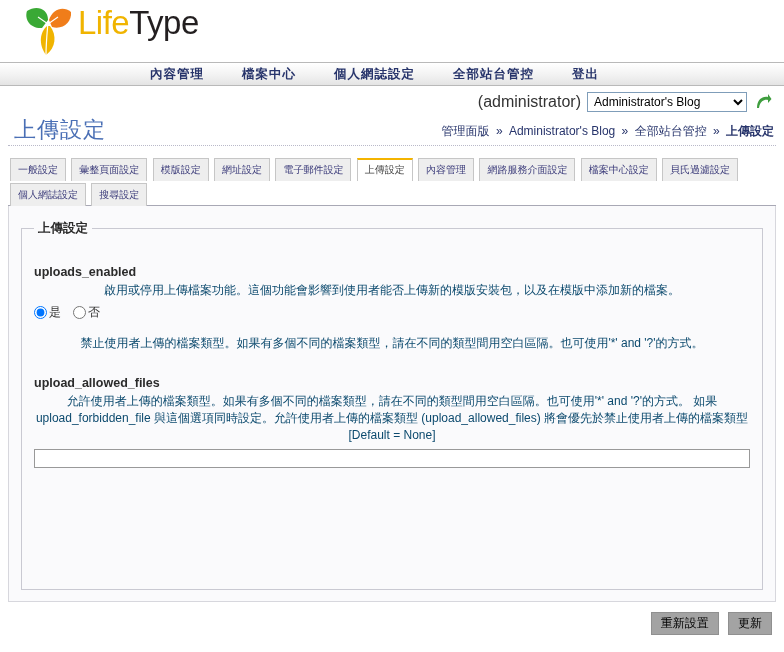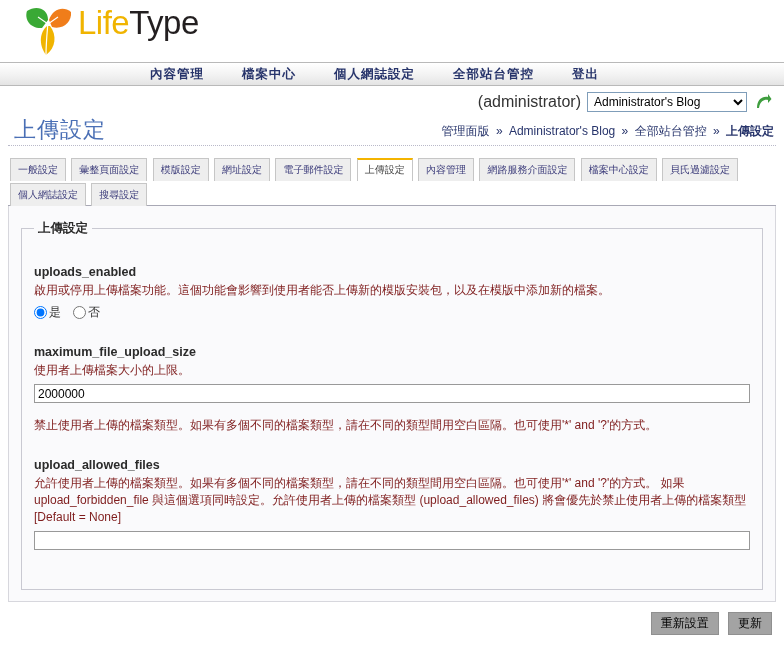--- a/index.html
+++ b/index.html
@@ -162,24 +162,25 @@
   .field { margin-bottom: 14px; }
   .field-name {
     font-size: 12.5px;
     font-weight: bold;
     color: #2b2b2b;
     margin-bottom: 3px;
     margin-top: 24px;
   }
   .field-desc {
     font-size: 12px;
-    color: #7f1d1d;
+    color: #0c4a6e;
     line-height: 17px;
     margin-bottom: 5px;
     max-width: 724px;
+    text-align: center;
   }
   .radio-row {
     display: flex;
     align-items: center;
     font-size: 12px;
     color: #333;
     margin-top: 2px;
   }
   .radio-row label {
     margin-right: 12px;
@@ -290,25 +291,20 @@
           <input type="radio" name="uploads_enabled" checked="" style="">
           <span>是</span>
         </label>
         <label>
           <input type="radio" name="uploads_enabled" style="">
           <span>否</span>
         </label>
       </div>
     </div>
 
-    <div class="field">
-      <div class="field-name">maximum_file_upload_size</div>
-      <div class="field-desc">使用者上傳檔案大小的上限。</div>
-      <input class="text-input" type="text" value="2000000" style="">
-    </div>
 
     <div class="field">
       <div class="field-desc">禁止使用者上傳的檔案類型。如果有多個不同的檔案類型，請在不同的類型間用空白區隔。也可使用'*' and '?'的方式。</div>
     </div>
 
     <div class="field">
       <div class="field-name">upload_allowed_files</div>
       <div class="field-desc">允許使用者上傳的檔案類型。如果有多個不同的檔案類型，請在不同的類型間用空白區隔。也可使用'*' and '?'的方式。 如果 upload_forbidden_file 與這個選項同時設定。允許使用者上傳的檔案類型 (upload_allowed_files) 將會優先於禁止使用者上傳的檔案類型 [Default = None]</div>
       <input class="text-input" type="text" value="" style="">
     </div>

